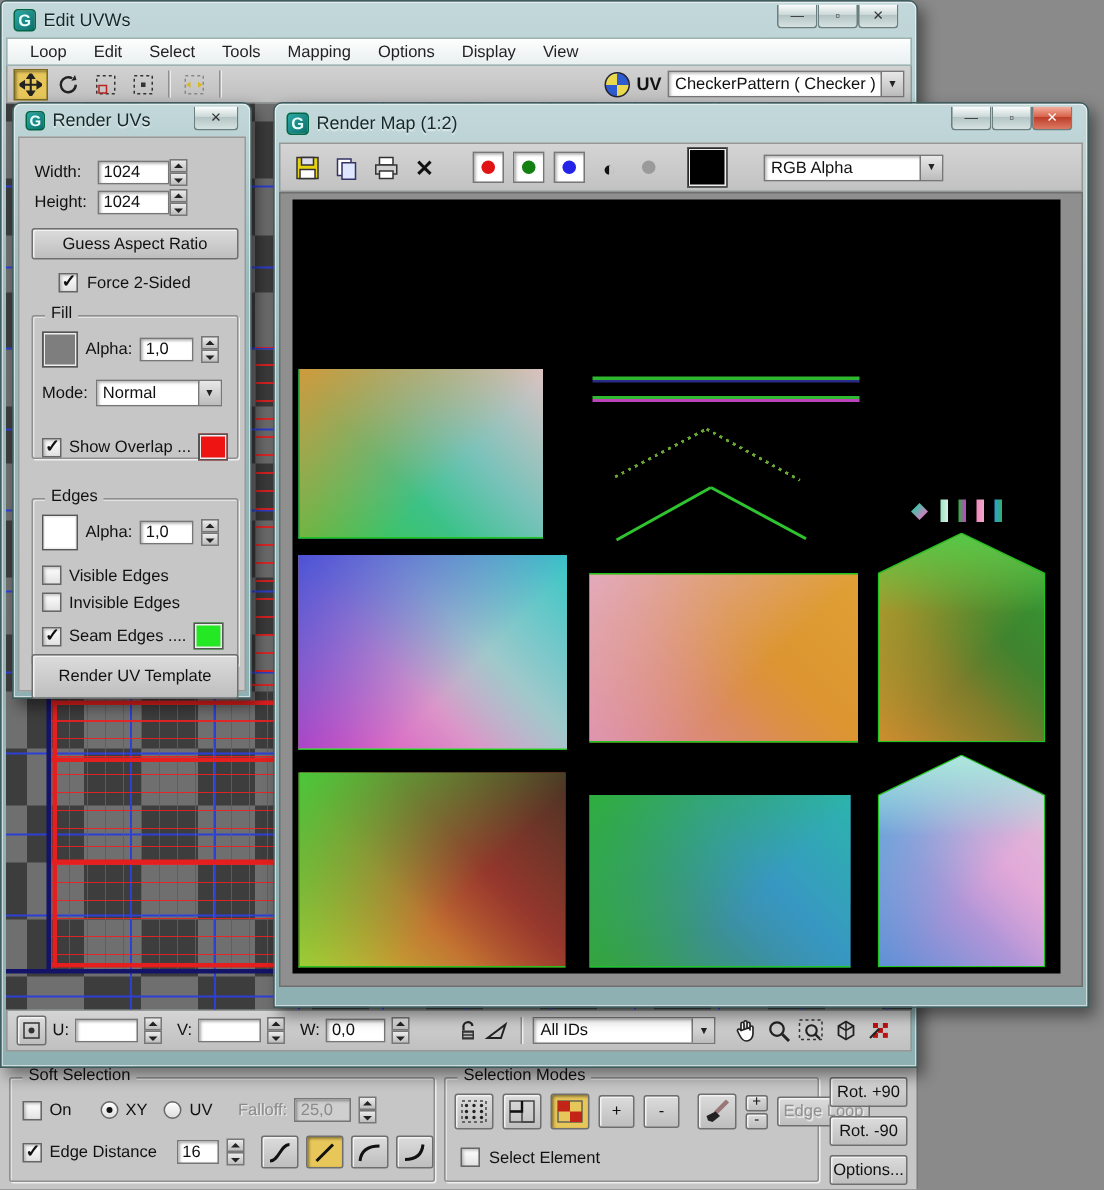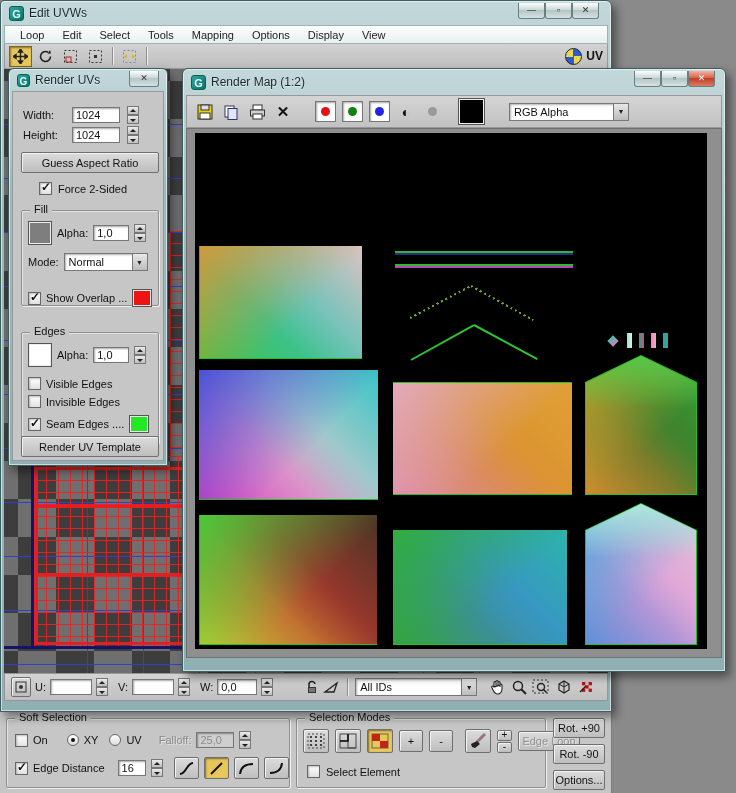--- a/index.html
+++ b/index.html
@@ -81,21 +81,21 @@
   .navy{position:absolute;background:#131368}
 
   
   #status-bar{margin:0 3px;height:28px;background:linear-gradient(#d4d4d4,#c0c0c0);
      border:1px solid #979797;display:flex;align-items:center;padding:0 6px;gap:4px}
   .sicon{display:flex;align-items:center;justify-content:center}
 
   
   #render-uvs{left:8px;top:68px;width:160px;height:398px;z-index:2}
   #render-uvs .body{position:relative;margin:0 3px 3px;background:#c6c6c6;height:370px;border:1px solid #9a9a9a}
-  .ruv-row{position:absolute;display:flex;align-items:center;gap:7px}
+  .ruv-row{position:absolute;display:flex;align-items:center;gap:0}
   .swatch{border:1px solid #555;box-shadow:inset 0 0 0 1px #eee}
 
   
   #render-map{left:182px;top:68px;width:544px;height:604px;z-index:3}
   #render-map .titlebar{height:26px}
   #rm-toolbar{margin:0 3px;height:33px;background:linear-gradient(#d4d4d4,#c2c2c2);
      border:1px solid #979797;display:flex;align-items:center;padding:0 8px;gap:6px}
   .rm-ico{width:20px;height:18px;display:flex;align-items:center;justify-content:center}
   .chbtn{width:21px;height:21px;background:#fff;border:1px solid #777;
      box-shadow:inset 1px 1px 2px rgba(0,0,0,.35);display:flex;align-items:center;justify-content:center}
@@ -182,20 +182,24 @@
       <svg width="15" height="15" viewBox="0 0 15 15">
           <rect x="1.5" y="1.5" width="12" height="12" fill="none" stroke="#888" stroke-dasharray="2 2"></rect>
           <path d="M2 7.5l3-2v4z" fill="#d8b81e"></path>
           <path d="M13 7.5l-3-2v4z" fill="#d8b81e"></path>
         </svg>
     </div>
     <div class="tsep"></div>
     <div class="uvw-right">
       <div class="globe"></div>
       <span class="uvtext">UV</span>
+      <div class="combo" style="width:158px">
+        <span class="val">CheckerPattern ( Checker )</span>
+        <span class="arrow">▼</span>
+      </div>
     </div>
   </div>
 
   <div id="uv-canvas">
     <div class="redmesh" style="left:30px;top:387px;width:152px;height:190px"></div>
     <div class="redmesh" style="left:166px;top:162px;width:16px;height:226px"></div>
     <div class="redthick" style="left:30px;top:398px;width:152px;height:3px"></div>
     <div class="redthick" style="left:30px;top:436px;width:152px;height:3px"></div>
     <div class="redthick" style="left:30px;top:504px;width:152px;height:3px"></div>
     <div class="redthick" style="left:30px;top:573px;width:152px;height:3px"></div>
@@ -369,21 +373,21 @@
         <div class="cb"></div>
         <span class="lbl">Invisible Edges</span>
       </div>
       <div class="ruv-row" style="left:6px;top:82px;gap:5px">
         <div class="cb checked"></div>
         <span class="lbl">Seam Edges ....</span>
         <div class="swatch" id="seam-swatch" style="width: 20px; height: 18px; background: rgb(37, 232, 37);"></div>
       </div>
     </div>
 
-    <div class="btn" style="position:absolute;left:8px;top:344px;width:138px;height:21px">Render UV Template</div>
+    <div class="btn" style="position:absolute;left:8px;top:344px;width:138px;height:30px">Render UV Template</div>
   </div>
 </div>
 
 <div id="render-map" class="aero-win">
   <div class="titlebar">
     <div class="logo">G</div>
     <span class="wtitle">Render Map (1:2)</span>
     <div class="caption-btns" style="right:10px">
       <div class="cap">
           <span class="glyph">—</span>

